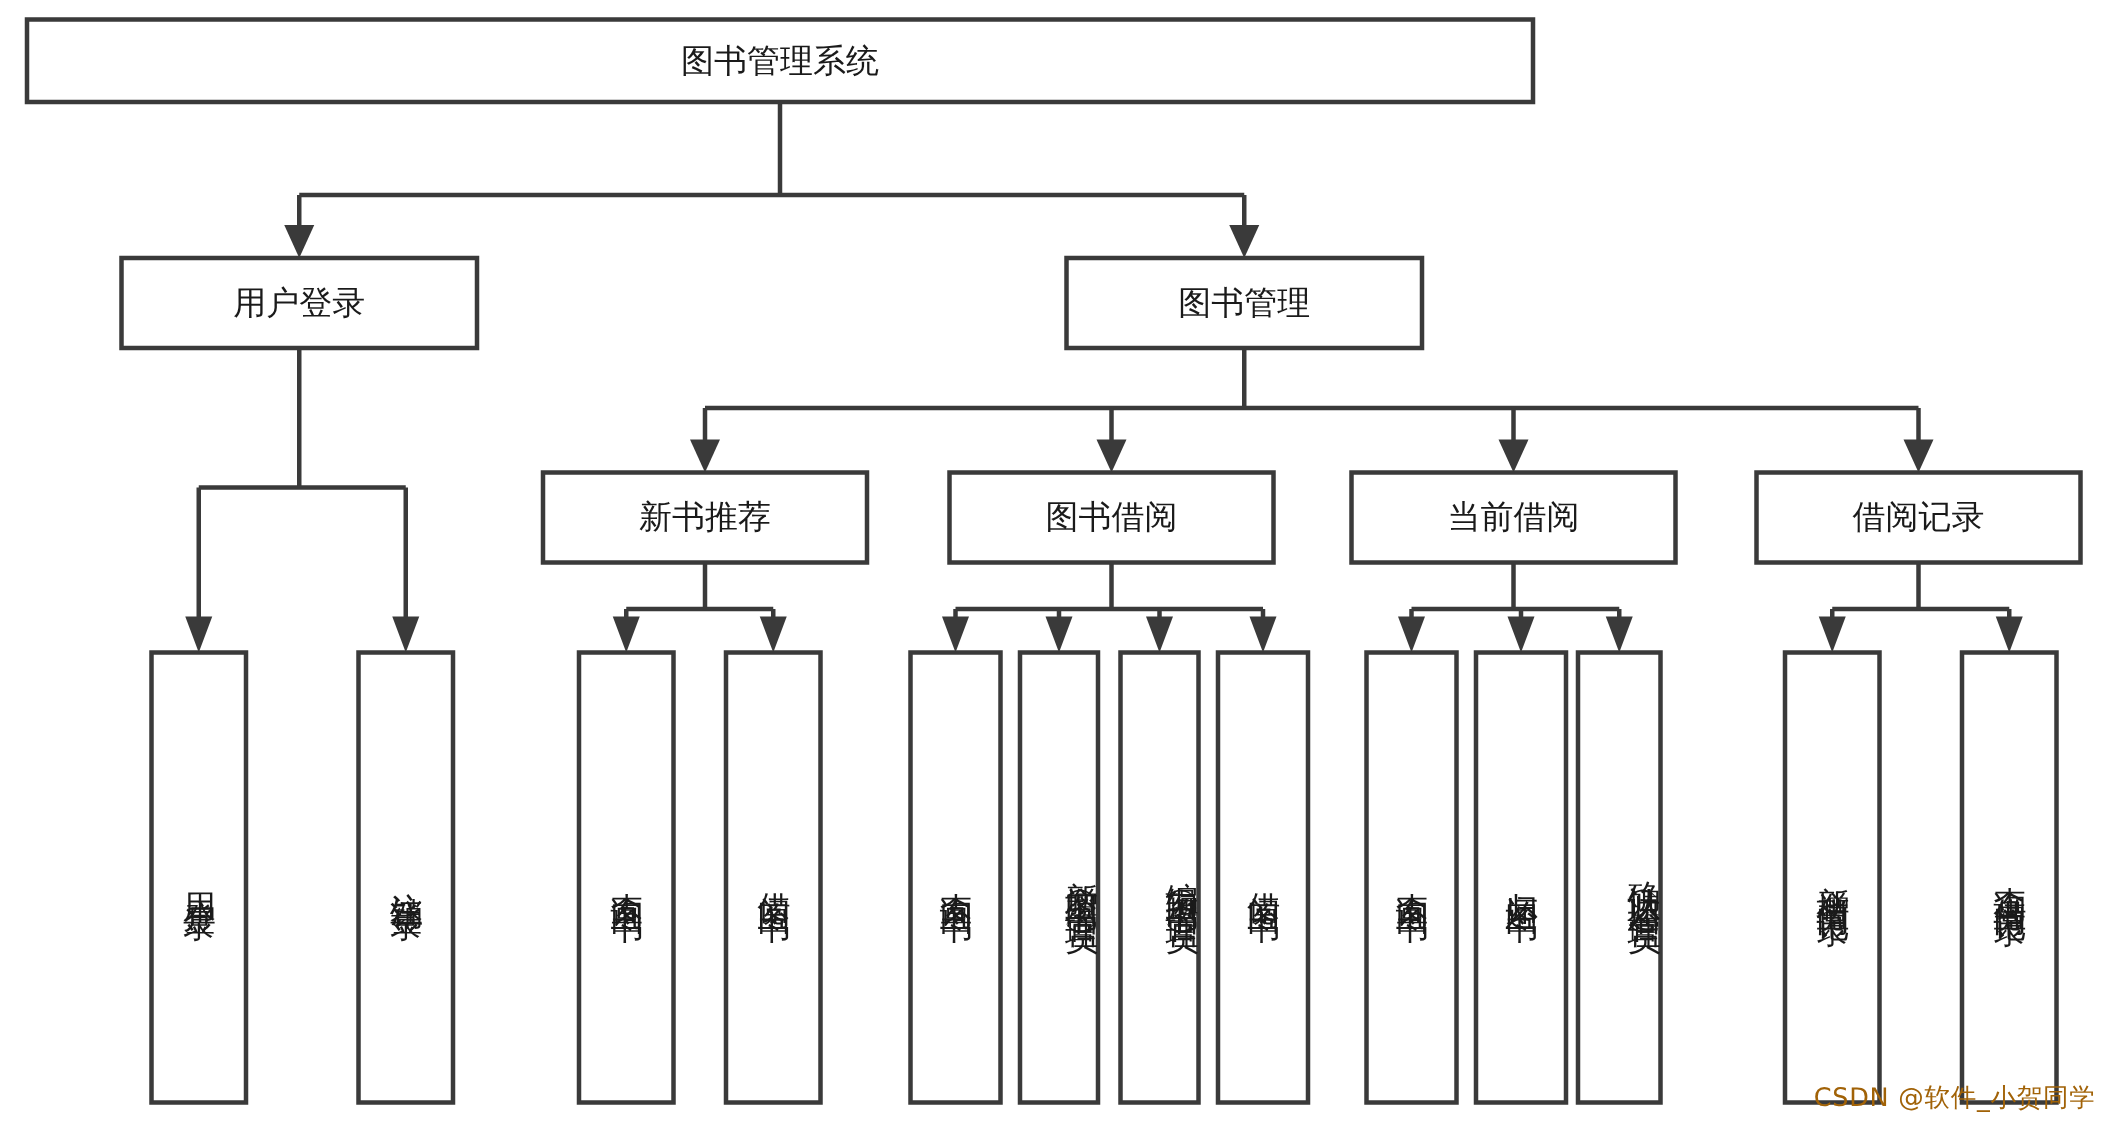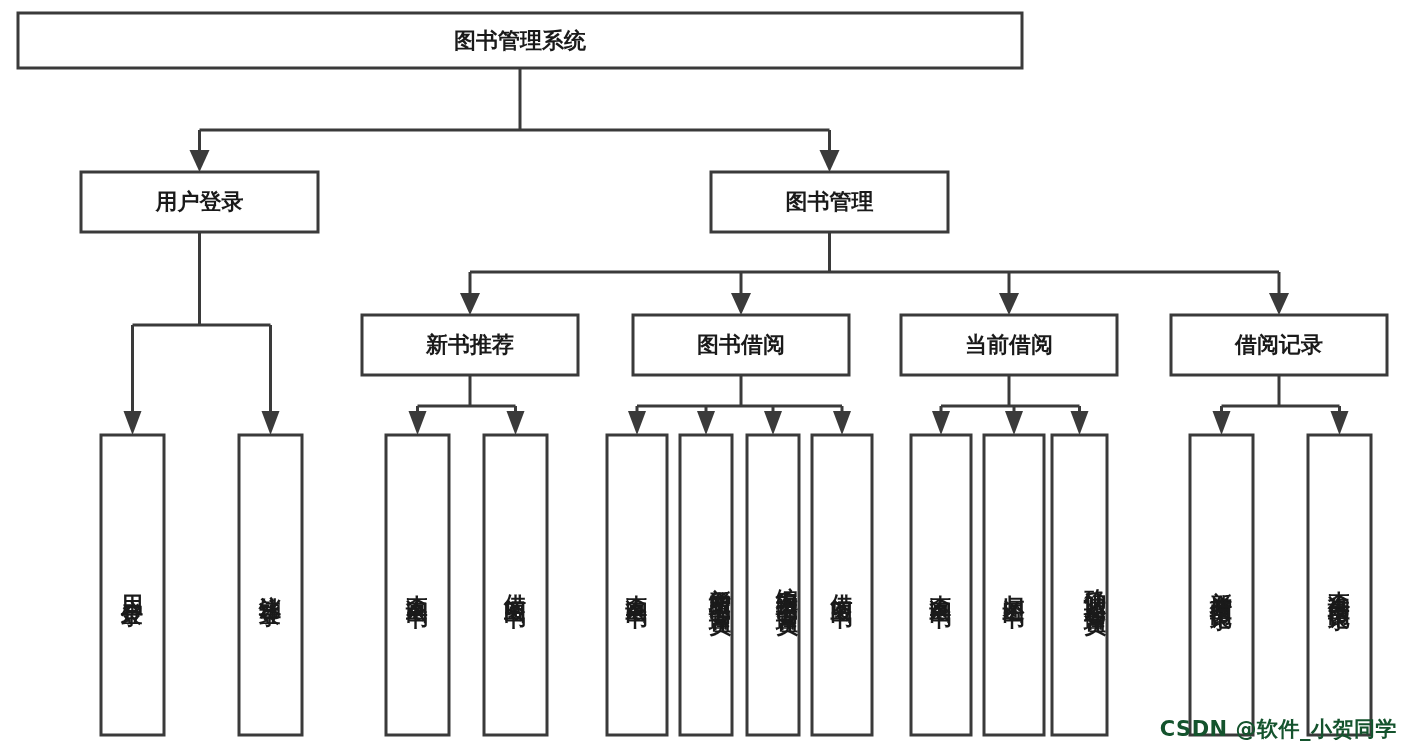--- a/index.html
+++ b/index.html
@@ -10,21 +10,20 @@
   body {
     width: 1405px;
     height: 747px;
     font-family: "DejaVu Sans", "Liberation Sans", sans-serif;
     overflow: hidden;
   }
   #diagram-root {
     position: relative;
     width: 1405px;
     height: 747px;
-    font-weight: bold;
   }
   svg#tree-svg {
     position: absolute;
     top: 0;
     left: 0;
     width: 1405px;
     height: 747px;
     display: block;
   }
   .node-box {
@@ -62,22 +61,22 @@
     align-items: center;
     justify-content: center;
     text-align: center;
     white-space: nowrap;
     pointer-events: none;
   }
   .watermark {
     position: absolute;
     right: 8px;
     bottom: 4px;
-    font-size: 21px;
-    color: #14532d;
+    font-size: 17px;
+    color: #a16207;
     font-family: "DejaVu Sans", "Liberation Sans", sans-serif;
     letter-spacing: 0.5px;
     white-space: nowrap;
   }
 </style>
 </head>
 <body>
 
 <div id="diagram-root">
 

